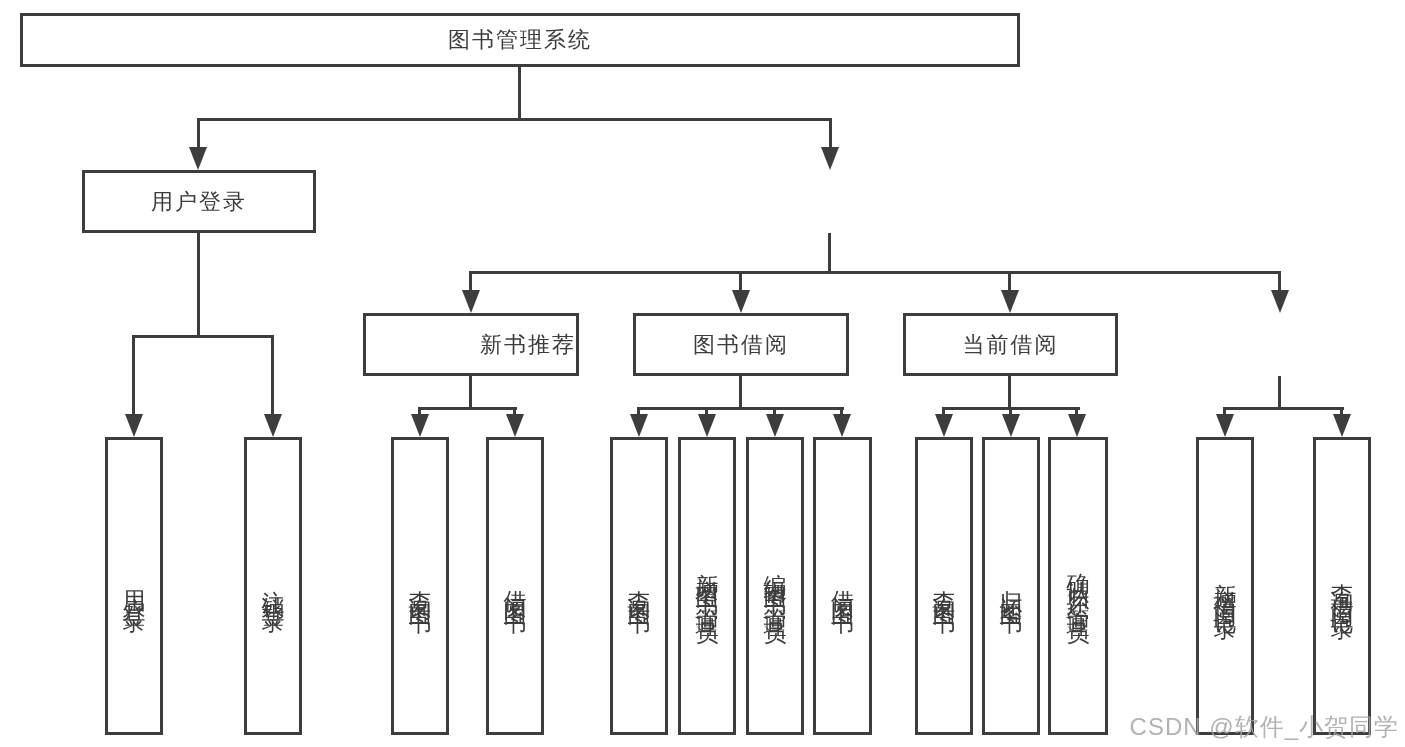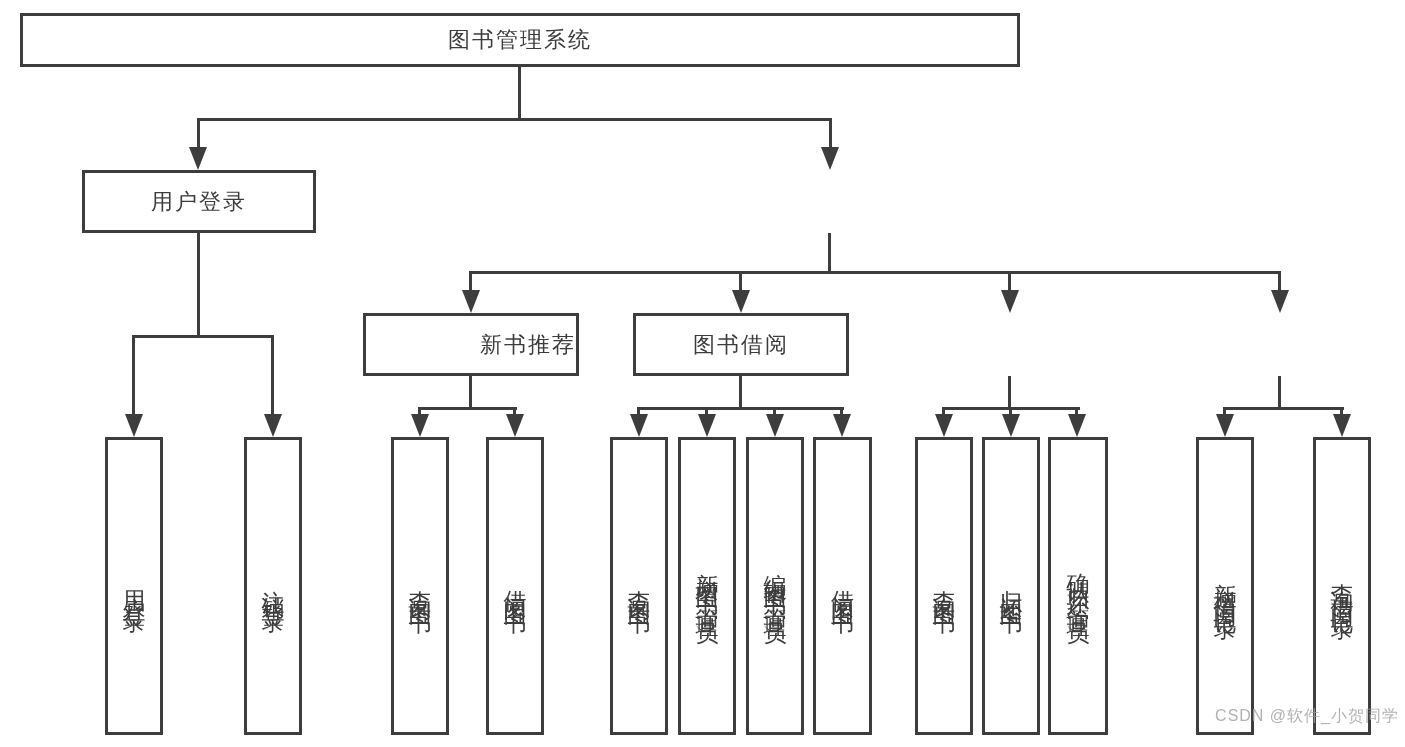--- a/index.html
+++ b/index.html
@@ -6,21 +6,21 @@
   .stage{position:relative;width:1405px;height:747px;background:#ffffff;
          font-family:"Liberation Sans","DejaVu Sans",sans-serif;color:#3c3c3c;overflow:hidden;}
   .node{position:absolute;background:#ffffff;border:3px solid #3d3d3d;box-sizing:border-box;
         display:flex;align-items:center;justify-content:center;text-align:center;}
   .h-node{font-size:22px;letter-spacing:2px;}
   .v-node{writing-mode:vertical-rl;font-size:23px;letter-spacing:7px;line-height:1;}
   .vline{position:absolute;width:3px;background:#3d3d3d;}
   .hline{position:absolute;height:3px;background:#3d3d3d;}
   .arrow{position:absolute;width:0;height:0;border-left:9px solid transparent;
          border-right:9px solid transparent;border-top:23px solid #3d3d3d;}
-  .watermark{position:absolute;right:6px;bottom:20px;font-size:16px;letter-spacing:1px;
+  .watermark{position:absolute;right:6px;bottom:4px;font-size:24px;letter-spacing:1px;
              color:rgba(165,165,165,0.85);z-index:10;}
 </style>
 </head>
 <body>
 
 <div class="stage">
 
   <div class="node h-node" style="left:20px;top:13px;width:1000px;height:54px;">
     <span>图书管理系统</span>
   </div>
@@ -52,20 +52,23 @@
   <div class="vline" style="left:1008px;top:271px;height:22px;"></div>
   <div class="arrow" style="left:1001px;top:290px;"></div>
   <div class="vline" style="left:1278px;top:271px;height:22px;"></div>
   <div class="arrow" style="left:1271px;top:290px;"></div>
 
   <div class="node h-node" style="left:363px;top:313px;width:216px;height:63px;justify-content:flex-end;">
     <span>新书推荐</span>
   </div>
   <div class="node h-node" style="left:633px;top:313px;width:216px;height:63px;">
     <span>图书借阅</span>
+  </div>
+  <div class="node h-node" style="left:903px;top:313px;width:215px;height:63px;">
+    <span>当前借阅</span>
   </div>
 
   <div class="vline" style="left:469px;top:376px;height:31px;"></div>
   <div class="hline" style="left:418px;top:407px;width:99px;"></div>
   <div class="vline" style="left:418px;top:407px;height:10px;"></div>
   <div class="arrow" style="left:411px;top:414px;"></div>
   <div class="vline" style="left:513px;top:407px;height:10px;"></div>
   <div class="arrow" style="left:506px;top:414px;"></div>
 
   <div class="vline" style="left:739px;top:376px;height:31px;"></div>

